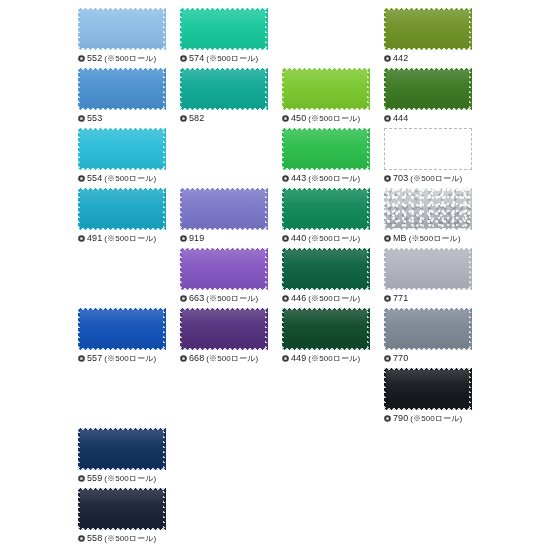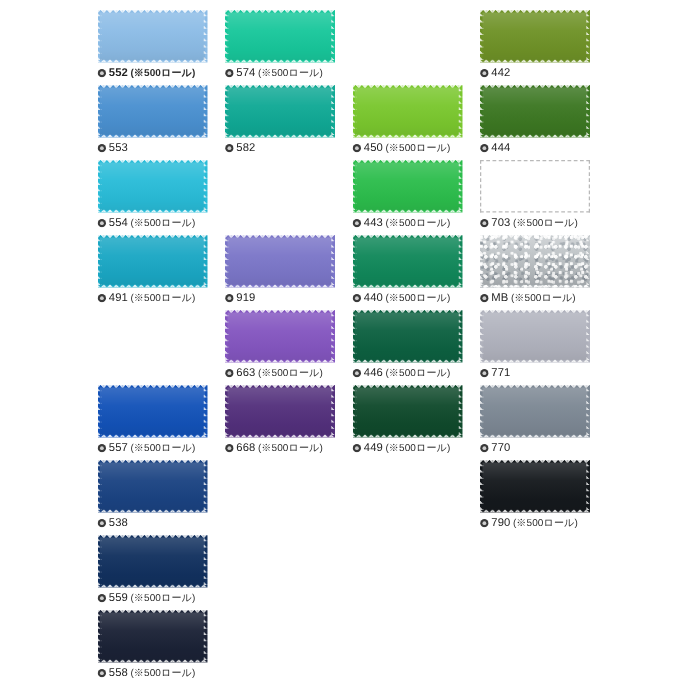--- a/index.html
+++ b/index.html
@@ -152,21 +152,21 @@
   }
   .label-note {
     font-size: 8px;
     color: #2c2c2c;
   }
 </style>
 </head>
 <body>
 
 <div id="swatch-sheet">
-    <div class="swatch-cell" style="left: 78px; top: 8px; font-weight: bold;">
+    <div class="swatch-cell" style="left: 78px; top: 8px;">
       <div class="swatch-chip" style="background-color: rgb(140, 188, 230);">
         <div class="chip-sides"></div>
         <div class="chip-sheen"></div>
       </div>
       <div class="swatch-label">
         <span class="bullet-icon">
           <svg width="7" height="7" viewBox="0 0 7 7" aria-hidden="true">
             <circle cx="3.5" cy="3.5" r="3.3" fill="#3a3a3a"></circle>
             <circle cx="3.5" cy="3.5" r="1.5" fill="#cfcfcf"></circle>
           </svg>
@@ -481,35 +481,20 @@
       <div class="swatch-label">
         <span class="bullet-icon">
           <svg width="7" height="7" viewBox="0 0 7 7" aria-hidden="true">
             <circle cx="3.5" cy="3.5" r="3.3" fill="#3a3a3a"></circle>
             <circle cx="3.5" cy="3.5" r="1.5" fill="#cfcfcf"></circle>
           </svg>
         </span>
         <span class="label-code">770</span>
       </div>
     </div>
-    <div class="swatch-cell" style="left: 78px; top: 368px;">
-      <div class="swatch-chip" style="background-color: rgb(27, 67, 130);">
-        <div class="chip-sides"></div>
-        <div class="chip-sheen"></div>
-      </div>
-      <div class="swatch-label">
-        <span class="bullet-icon">
-          <svg width="7" height="7" viewBox="0 0 7 7" aria-hidden="true">
-            <circle cx="3.5" cy="3.5" r="3.3" fill="#3a3a3a"></circle>
-            <circle cx="3.5" cy="3.5" r="1.5" fill="#cfcfcf"></circle>
-          </svg>
-        </span>
-        <span class="label-code">538</span>
-      </div>
-    </div>
     <div class="swatch-cell" style="left: 384px; top: 368px;">
       <div class="swatch-chip" style="background-color: rgb(21, 25, 29);">
         <div class="chip-sides"></div>
         <div class="chip-sheen"></div>
       </div>
       <div class="swatch-label">
         <span class="bullet-icon">
           <svg width="7" height="7" viewBox="0 0 7 7" aria-hidden="true">
             <circle cx="3.5" cy="3.5" r="3.3" fill="#3a3a3a"></circle>
             <circle cx="3.5" cy="3.5" r="1.5" fill="#cfcfcf"></circle>

